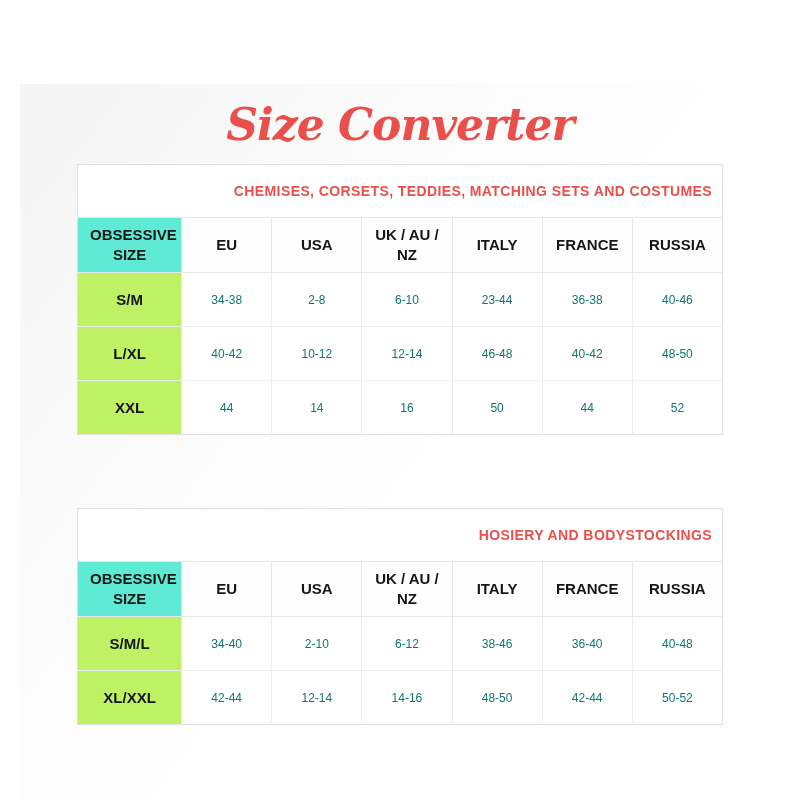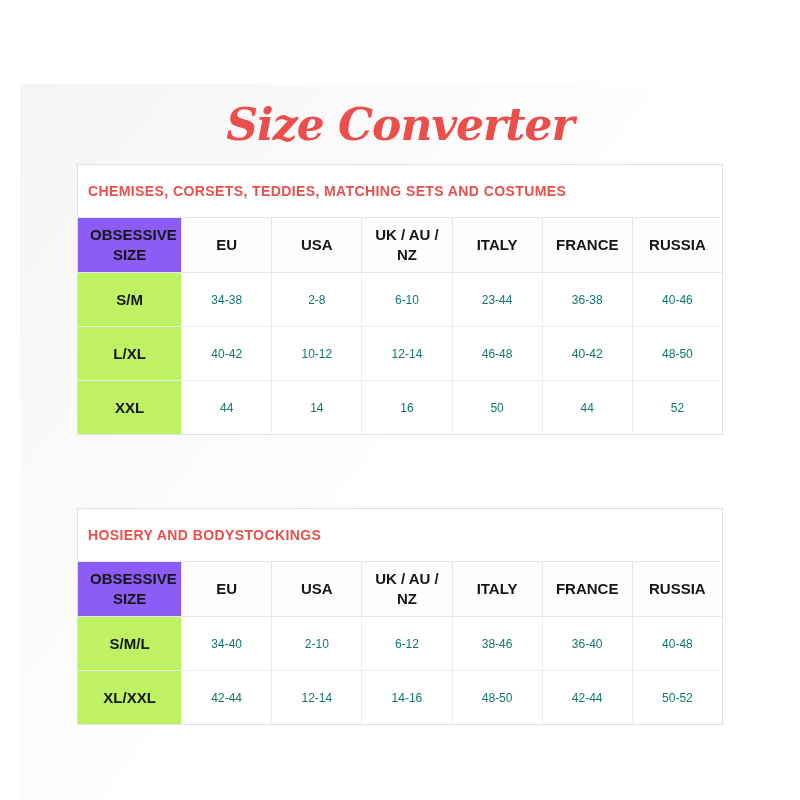--- a/index.html
+++ b/index.html
@@ -49,21 +49,21 @@
     border-collapse: collapse;
     table-layout: fixed;
     background: #ffffff;
     border: 1px solid #dfdfdf;
   }
   table.size-table col.first-col { width: 104px; }
   table.size-table col.data-col  { width: 90px; }
 
   .caption-cell {
     height: 52px;
-    text-align: left;
+    text-align: right;
     vertical-align: middle;
     color: var(--accent);
     font-weight: bold;
     font-size: 14px;
     letter-spacing: 0.4px;
     border-bottom: 1px solid #e7e7e7;
     padding: 0 10px;
   }
 
   table.size-table th {
@@ -72,21 +72,21 @@
     font-weight: bold;
     color: #161616;
     text-align: center;
     vertical-align: middle;
     border: 1px solid #e7e7e7;
     border-top: none;
     line-height: 1.35;
     padding: 2px 12px;
     background: #fefefe;
   }
-  table.size-table th:first-child { border-left: none; background: #8b5cf6; }
+  table.size-table th:first-child { border-left: none; background: #5eead4; }
   table.size-table th:last-child  { border-right: none; }
 
   table.size-table td.row-label,
   table.size-table td.value-cell {
     height: 49px;
     text-align: center;
     vertical-align: middle;
     border: 1px solid #ececec;
     border-left: 1px solid #e7e7e7;
     padding: 2px 8px;

